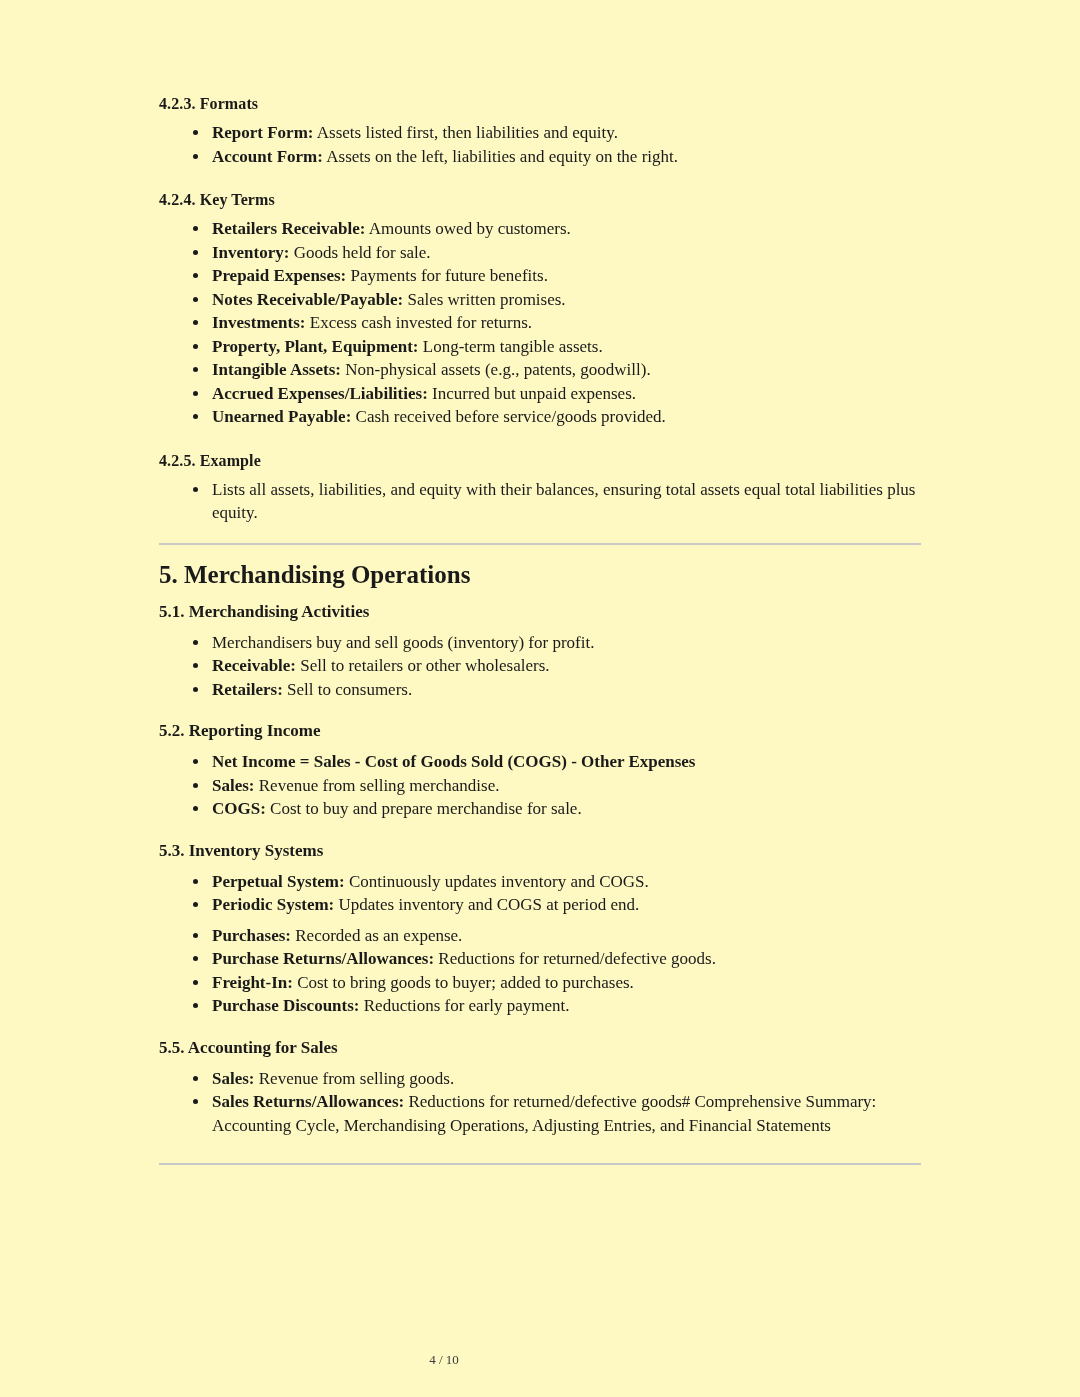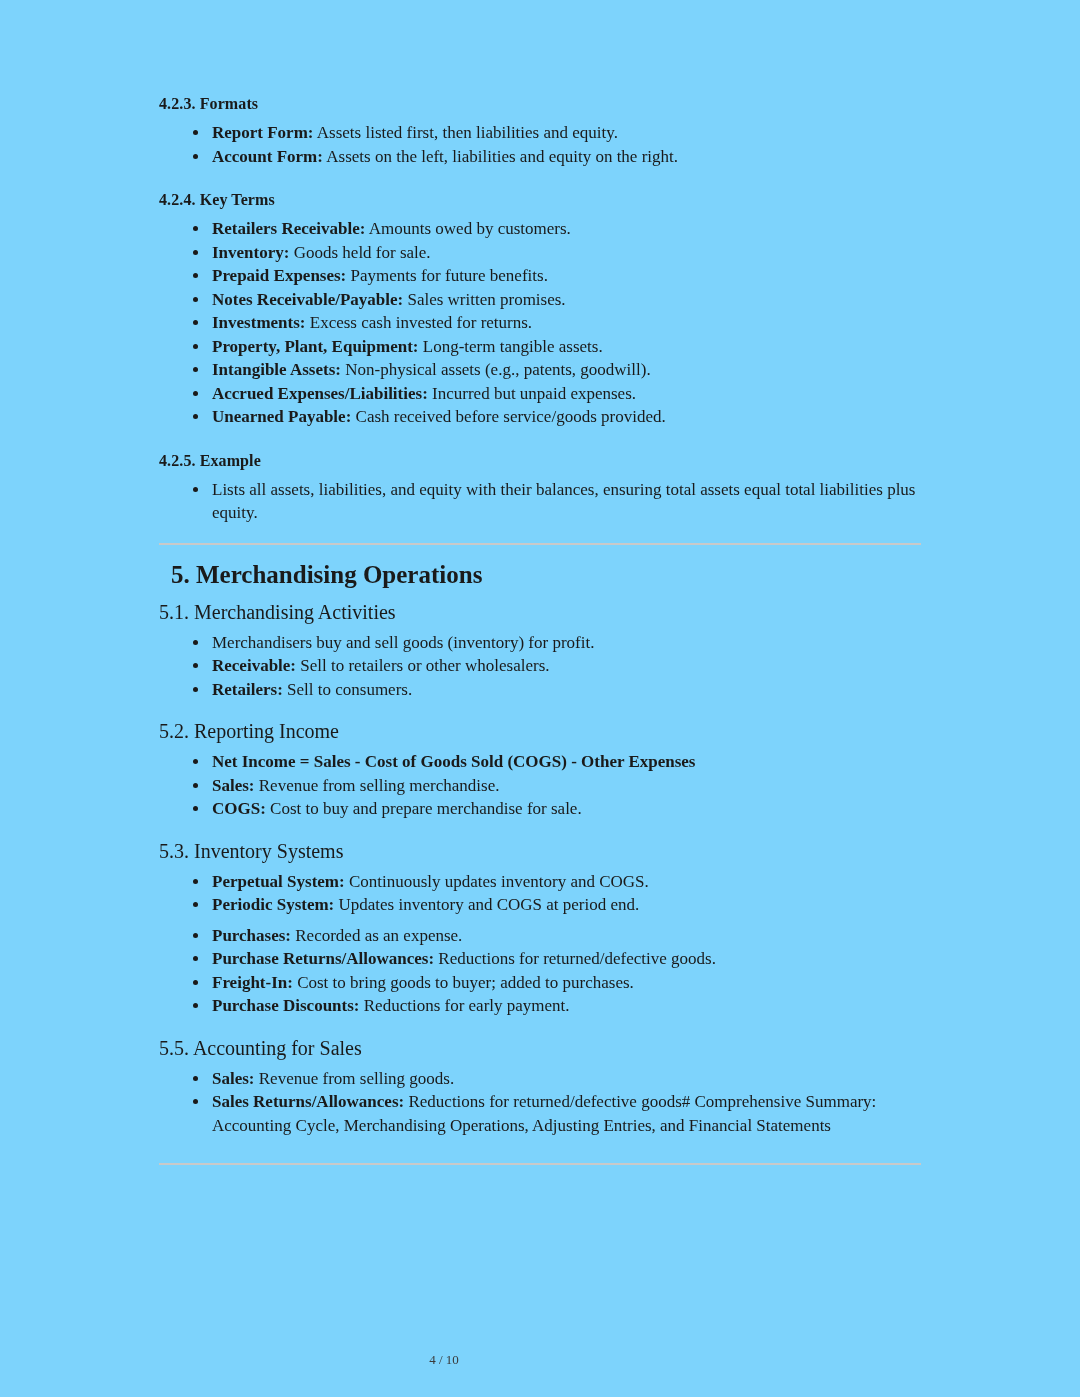--- a/index.html
+++ b/index.html
@@ -9,47 +9,47 @@
     height: 1397px;
     background: #ffffff;
     font-family: "Liberation Serif", "DejaVu Serif", serif;
     color: #1a1a1a;
     position: relative;
     overflow: hidden;
   }
   .page {
     position: absolute;
     inset: 0;
-    background: #7dd3fc;
+    background: #fef9c3;
   }
   .content {
     position: absolute;
     left: 159px;
     top: 0;
     width: 762px;
     padding-top: 94px;
   }
   .h4 {
     font-size: 16px;
     line-height: 20px;
     font-weight: bold;
     margin: 22px 0 0 0;
     letter-spacing: 0.1px;
   }
   .h4.first { margin-top: 0; }
   .h2 {
     font-size: 25px;
     line-height: 31px;
     font-weight: bold;
-    margin: 14px 0 0 12px;
+    margin: 14px 0 0 0;
   }
   .h3 {
-    font-size: 20px;
+    font-size: 17px;
     line-height: 24px;
-    font-weight: normal;
+    font-weight: bold;
     margin: 18px 0 0 0;
   }
   .h3.after-h2 { margin-top: 10px; }
   ul.bullets {
     margin: 7px 0 0 0;
     padding: 0 0 0 51px;
     list-style: disc outside;
   }
   ul.bullets li {
     font-size: 17px;

